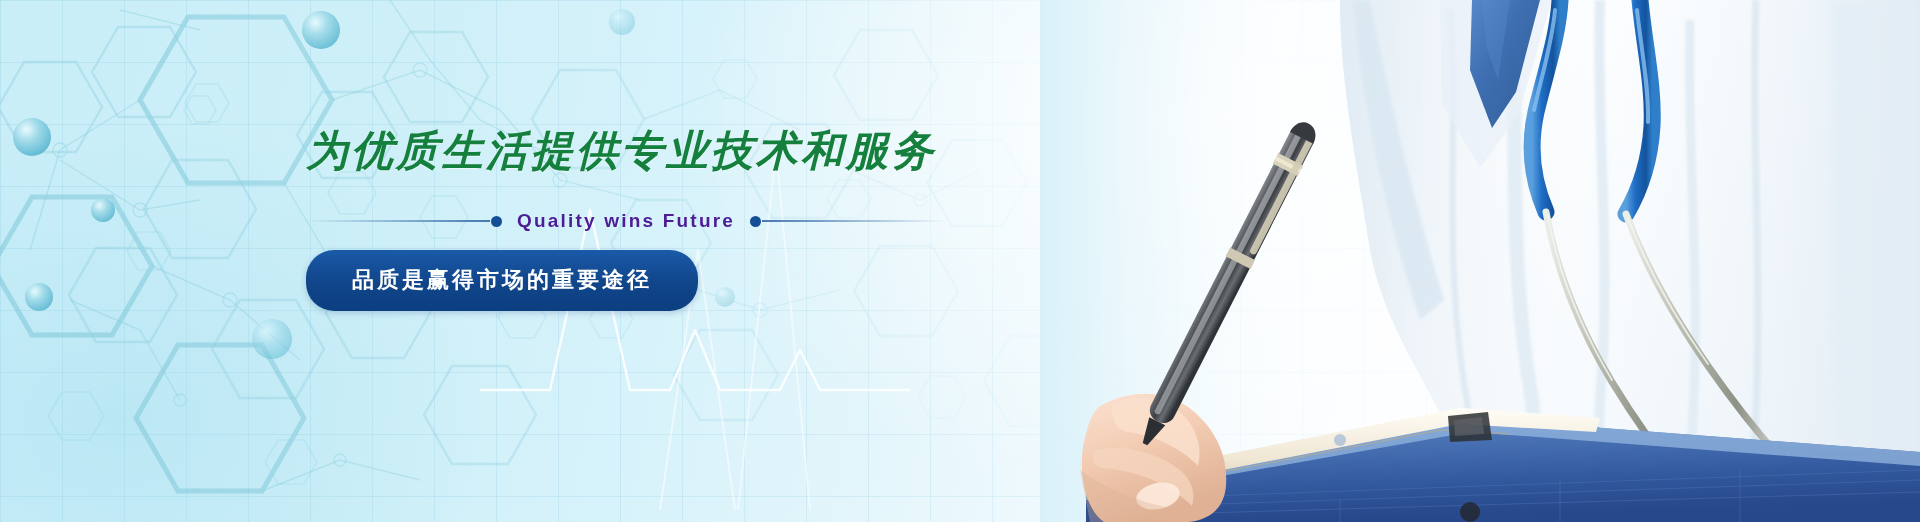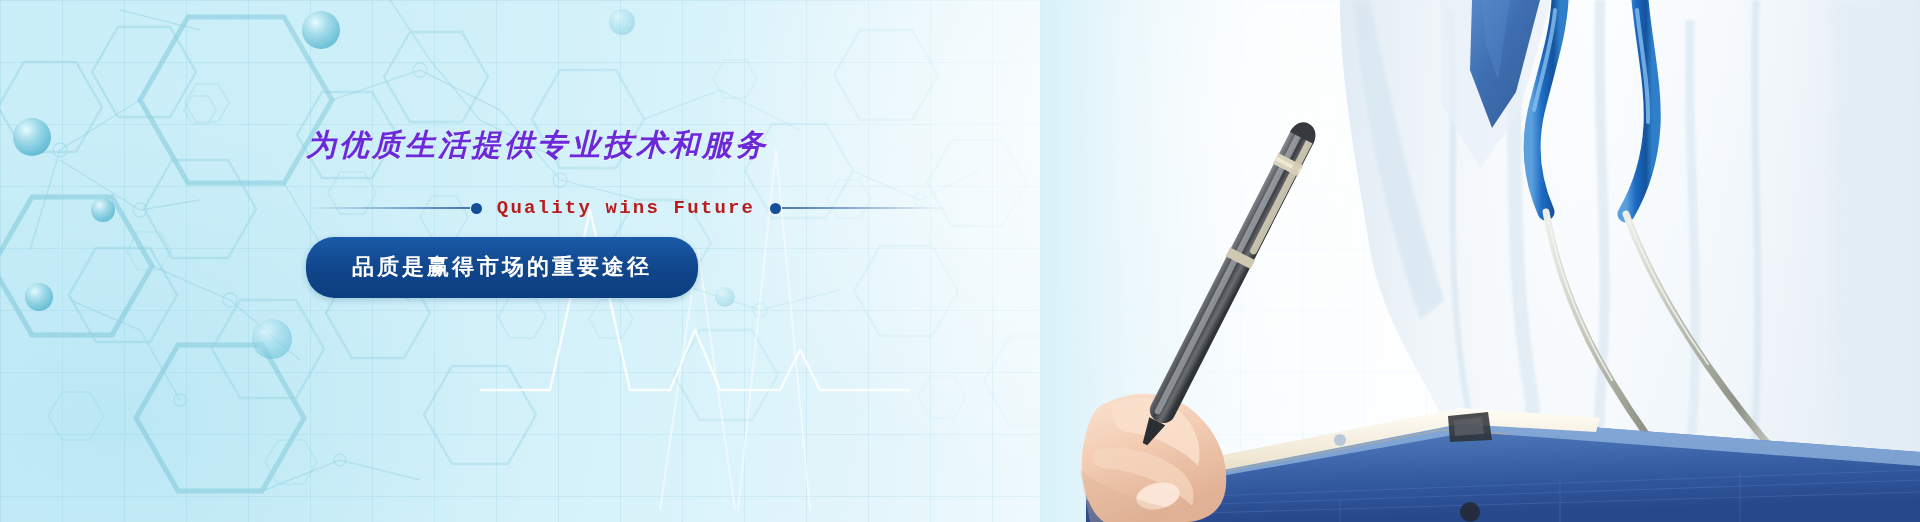--- a/index.html
+++ b/index.html
@@ -77,25 +77,25 @@
   
   .copy {
     position: absolute;
     left: 306px;
     top: 128px;
     width: 640px;
   }
 
   .headline {
     font-family: "Liberation Sans", sans-serif;
-    font-size: 30px;
+    font-size: 42px;
     font-weight: bold;
     font-style: italic;
     letter-spacing: 3px;
-    color: #6d28d9;
+    color: #15803d;
     line-height: 1.1;
     white-space: nowrap;
     text-shadow: 0 1px 0 rgba(255,255,255,0.45);
   }
 
   .subline {
     position: relative;
     margin-top: 36px;
     height: 22px;
     width: 640px;
@@ -113,24 +113,24 @@
     background: linear-gradient(to left, rgba(21,78,150,0) 0%, rgba(21,78,150,0.75) 100%);
   }
   .dot {
     width: 11px; height: 11px;
     border-radius: 50%;
     background: #154e96;
     flex: 0 0 auto;
     margin: 0 1px;
   }
   .eng {
-    font-family: Liberation Mono, monospace;
+    font-family: Liberation Sans, sans-serif;
     font-size: 19px;
     font-weight: bold;
-    color: #b91c1c;
+    color: #4c1d95;
     letter-spacing: 2.2px;
     padding: 0 14px;
     white-space: nowrap;
     flex: 0 0 auto;
   }
 
   .pill {
     margin-top: 18px;
     display: inline-block;
     background: linear-gradient(to bottom, #1a5aa8 0%, #10458a 55%, #0c3f80 100%);

